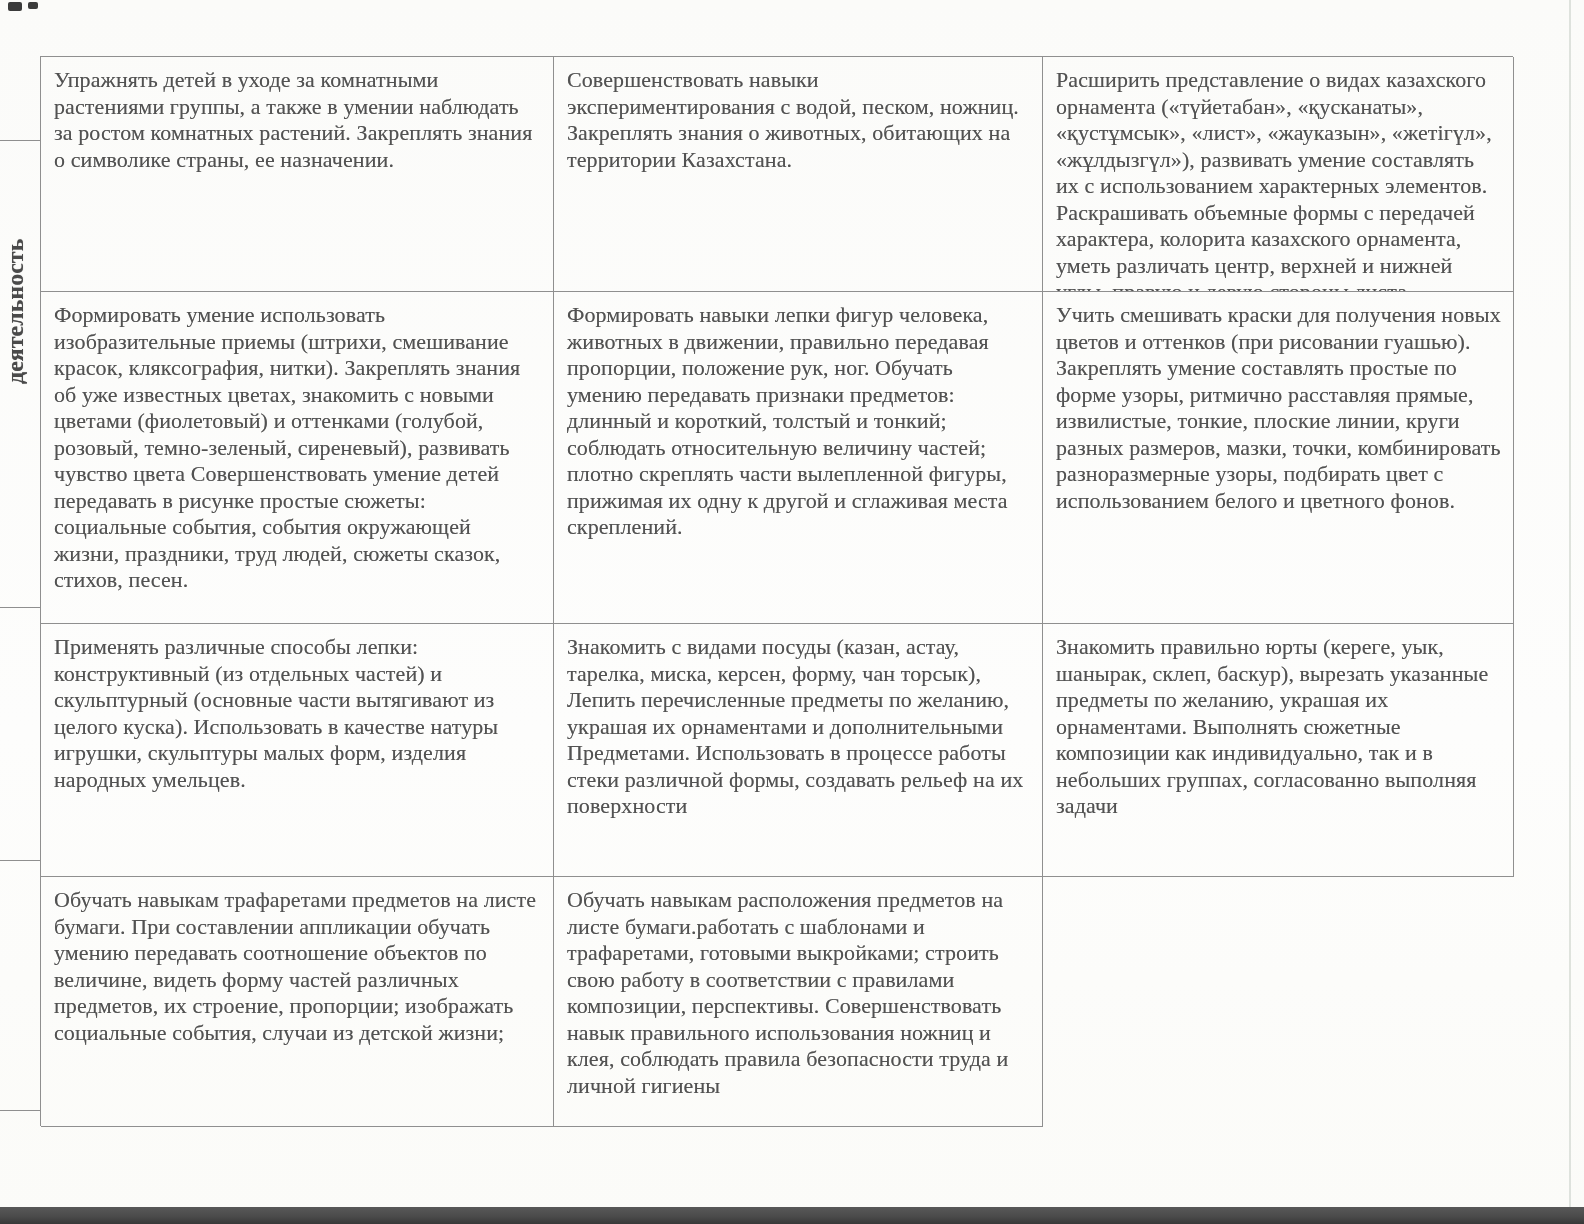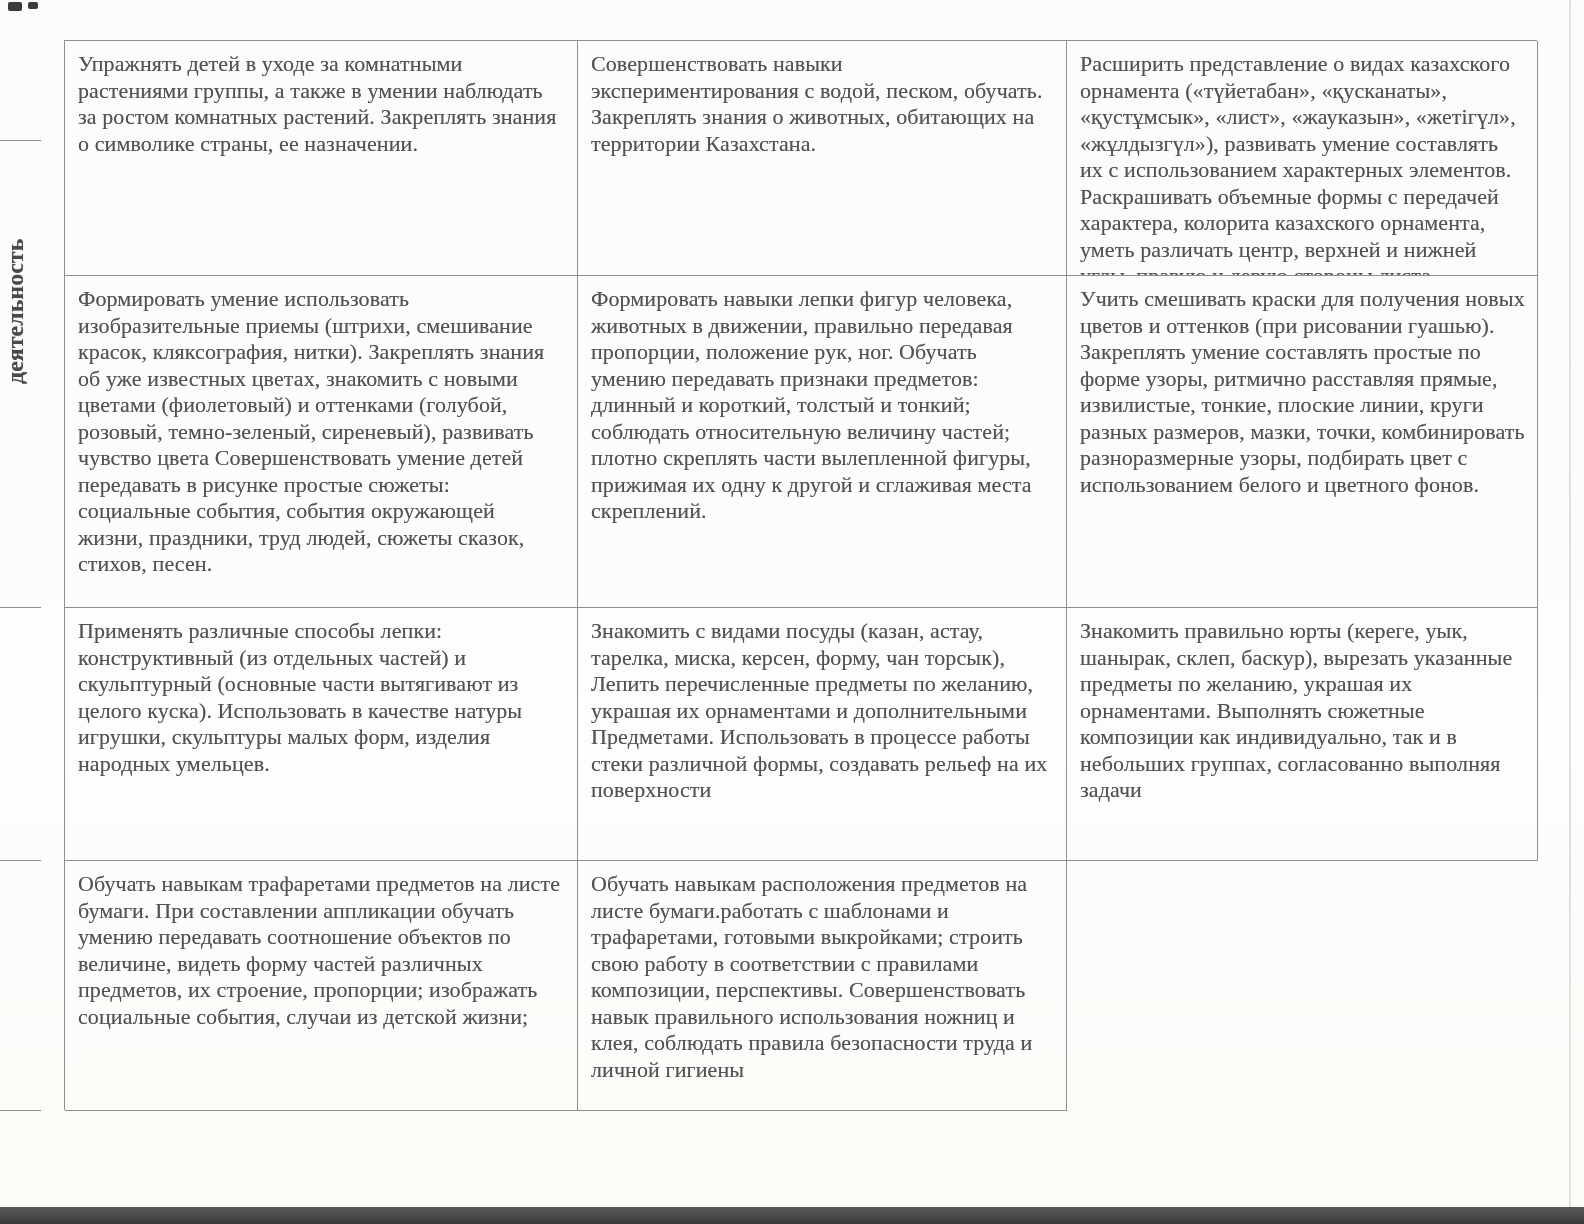--- a/index.html
+++ b/index.html
@@ -16,28 +16,27 @@
   }
   .page {
     position: absolute; inset: 0;
     width: 1584px; height: 1224px;
     background: linear-gradient(180deg, #fbfbf9 0%, #fdfdfc 60%, #fbfbf8 100%);
   }
 
   
   .doc-table {
     position: absolute;
-    left: 40px; top: 40px;
+    left: 40px; top: 56px;
     width: 1473px; height: 1070px;
     display: grid;
     grid-template-columns: 513px 489px 471px;
     grid-template-rows: 235px 332px 253px 250px;
     border-top: 1px solid var(--line);
     border-left: 1px solid var(--line);
-    margin-left: 24px;
   }
   .cell {
     border-right: 1px solid var(--line);
     border-bottom: 1px solid var(--line);
     padding: 10px 12px 0 13px;
     font-size: 22px;
     line-height: 26.5px;
     color: var(--ink);
     white-space: pre-line;
     overflow: hidden;
@@ -101,21 +100,21 @@
   <div class="rotated-cell">я, познавательная
 деятельность</div>
 
   <div class="left-strip-line" style="top:140px"></div>
   <div class="left-strip-line" style="top:607px"></div>
   <div class="left-strip-line" style="top:860px"></div>
   <div class="left-strip-line" style="top:1110px"></div>
 
   <div class="doc-table">
     <div class="cell">Упражнять детей в уходе за комнатными растениями группы, а также в умении наблюдать за ростом комнатных растений. Закреплять знания о символике страны, ее назначении.</div>
-    <div class="cell">Совершенствовать навыки экспериментирования с водой, песком, обучать.
+    <div class="cell">Совершенствовать навыки экспериментирования с водой, песком, ножниц.
 Закреплять знания о животных, обитающих на территории Казахстана.</div>
 
     <div class="cell">Расширить представление о видах казахского орнамента («түйетабан», «қусканаты», «қустұмсык», «лист», «жауказын», «жетігүл», «жұлдызгүл»), развивать умение составлять их с использованием характерных элементов. Раскрашивать объемные формы с передачей характера, колорита казахского орнамента, уметь различать центр, верхней и нижней углы, правую и левую стороны листа</div>
     <div class="cell">Формировать умение использовать изобразительные приемы (штрихи, смешивание красок, кляксография, нитки). Закреплять знания об уже известных цветах, знакомить с новыми цветами (фиолетовый) и оттенками (голубой, розовый, темно-зеленый, сиреневый), развивать чувство цвета Совершенствовать умение детей передавать в рисунке простые сюжеты: социальные события, события окружающей жизни, праздники, труд людей, сюжеты сказок, стихов, песен.</div>
     <div class="cell">Формировать навыки лепки фигур человека, животных в движении, правильно передавая пропорции, положение рук, ног. Обучать умению передавать признаки предметов: длинный и короткий, толстый и тонкий; соблюдать относительную величину частей; плотно скреплять части вылепленной фигуры, прижимая их одну к другой и сглаживая места скреплений.</div>
 
     <div class="cell">Учить смешивать краски для получения новых цветов и оттенков (при рисовании гуашью).
 Закреплять умение составлять простые по форме узоры, ритмично расставляя прямые, извилистые, тонкие, плоские линии, круги разных размеров, мазки, точки, комбинировать разноразмерные узоры, подбирать цвет с использованием белого и цветного фонов.</div>
     <div class="cell">Применять различные способы лепки: конструктивный (из отдельных частей) и скульптурный (основные части вытягивают из целого куска). Использовать в качестве натуры игрушки, скульптуры малых форм, изделия народных умельцев.</div>
     <div class="cell">Знакомить с видами посуды (казан, астау, тарелка, миска, керсен, форму, чан торсык), Лепить перечисленные предметы по желанию, украшая их орнаментами и дополнительными

